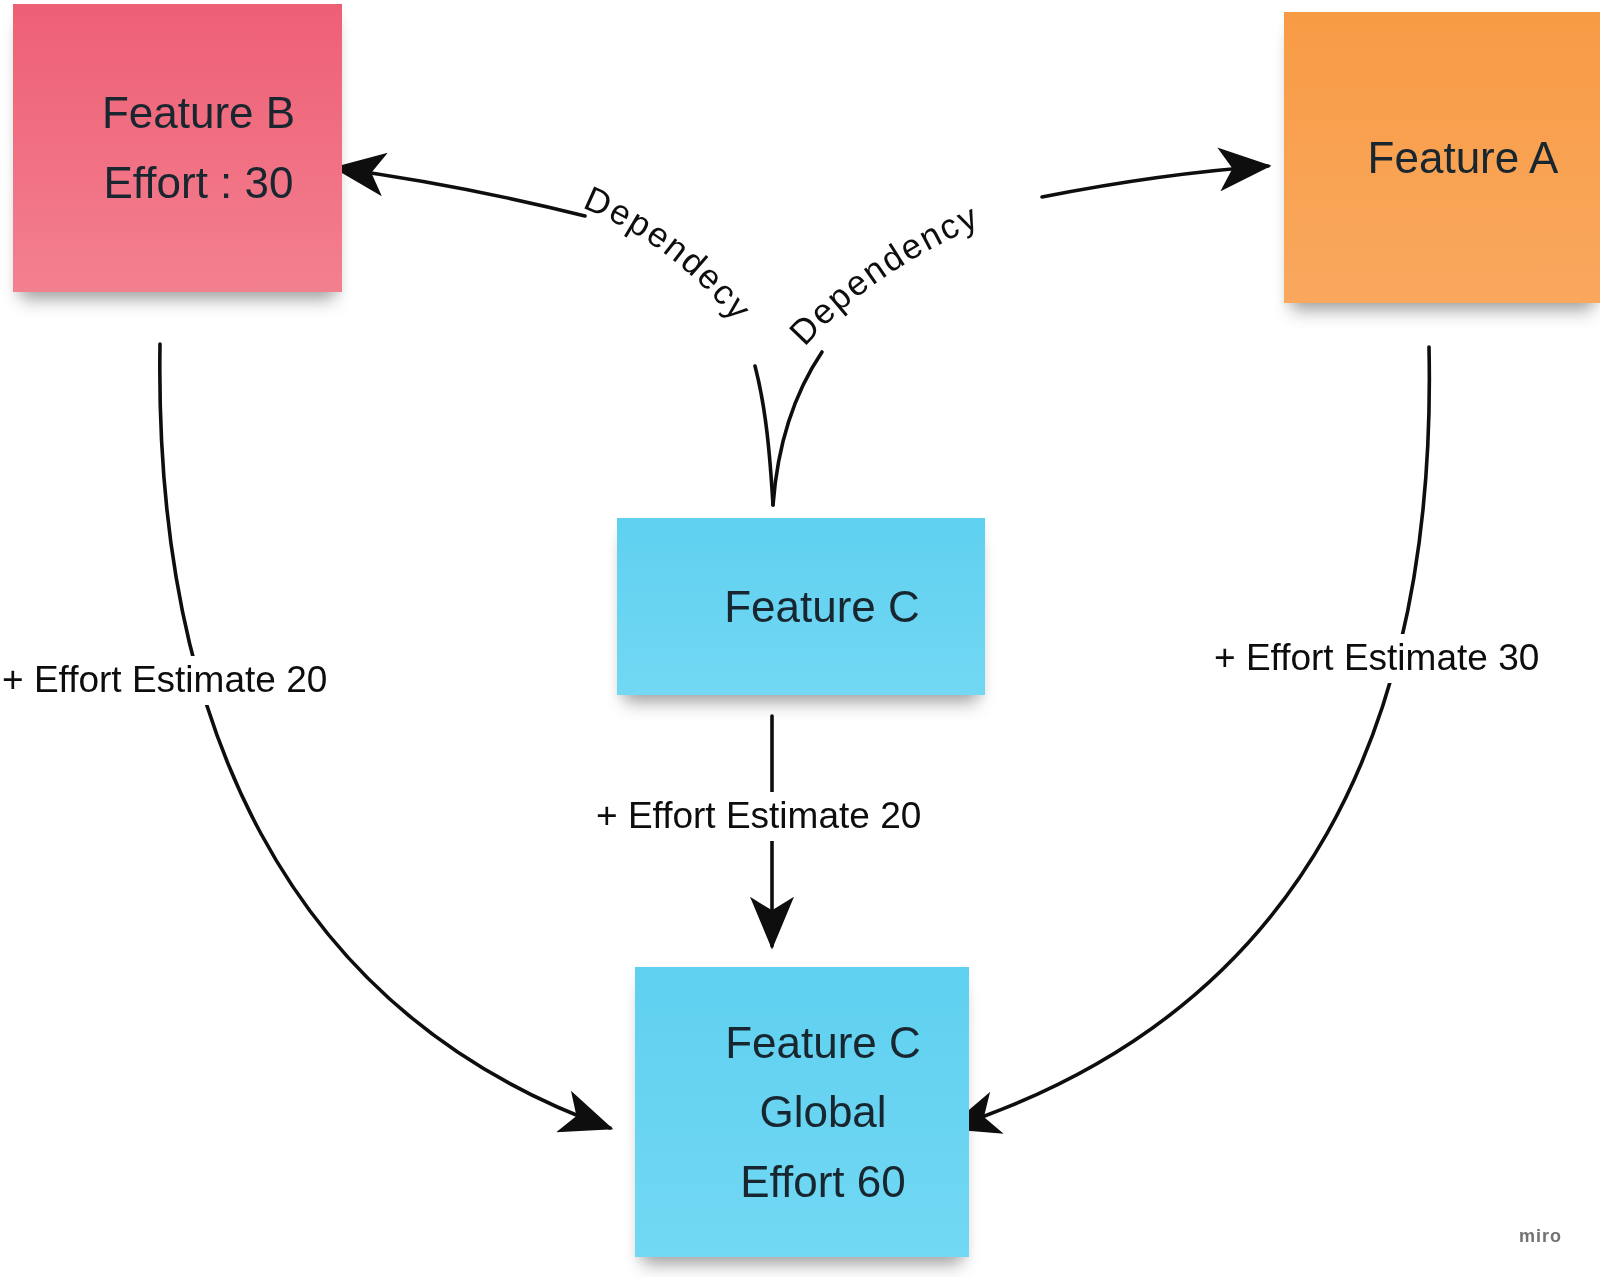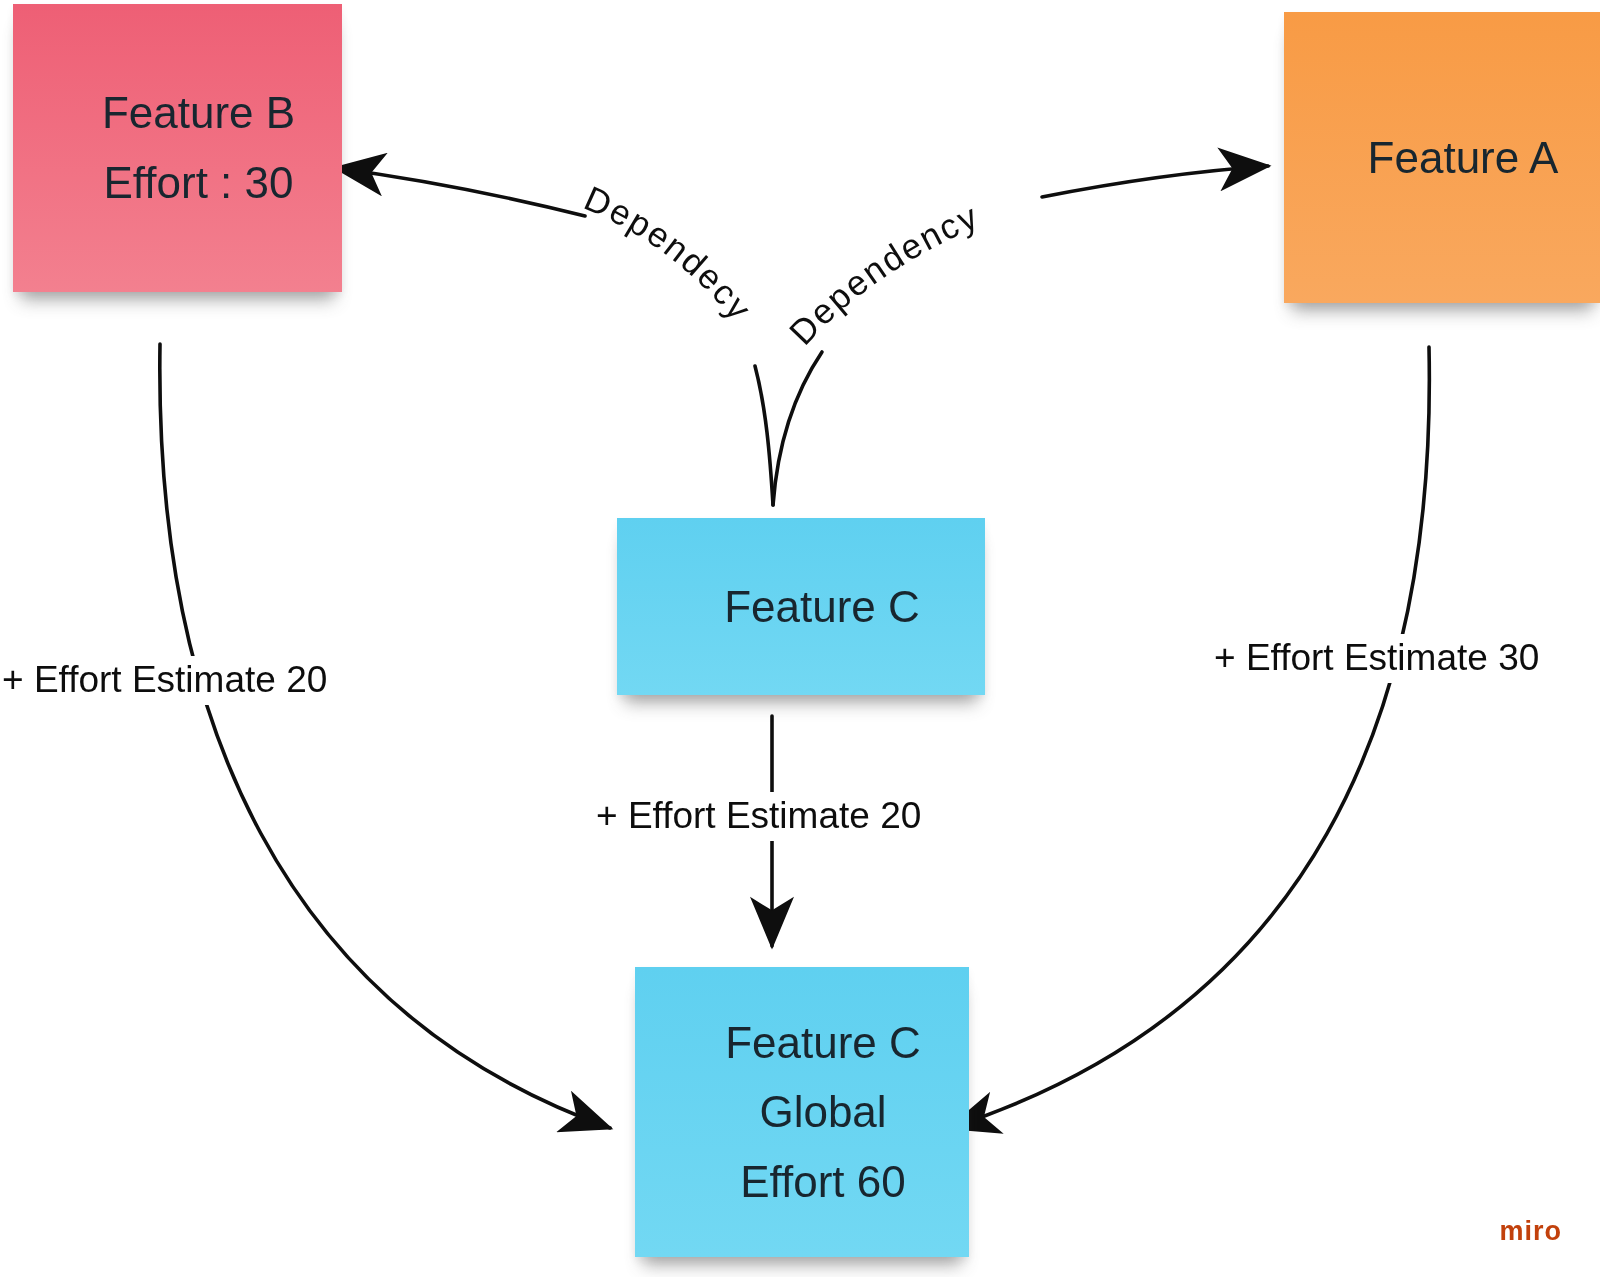--- a/index.html
+++ b/index.html
@@ -30,21 +30,21 @@
     font-size:35px;letter-spacing:2px;}
   
   .edge-label{
     position:absolute;background:#ffffff;color:#0d0d0d;font-size:37px;line-height:1.15;
     padding:3px 8px;white-space:nowrap;
   }
   .edge-label.left{left:-6px;top:656px;}
   .edge-label.right{left:1206px;top:620px;margin-top:14px;}
   .edge-label.center{left:588px;top:792px;}
   .watermark{
-    position:absolute;right:38px;bottom:30px;color:#c2410c;font-size:27px;font-weight:700;
+    position:absolute;right:38px;bottom:30px;color:#737373;font-size:18px;font-weight:700;
     letter-spacing:1px;
   }
 </style>
 </head>
 <body>
 
 <div class="board">
 
   <svg class="edges" viewBox="0 0 1600 1277">
     <defs>

